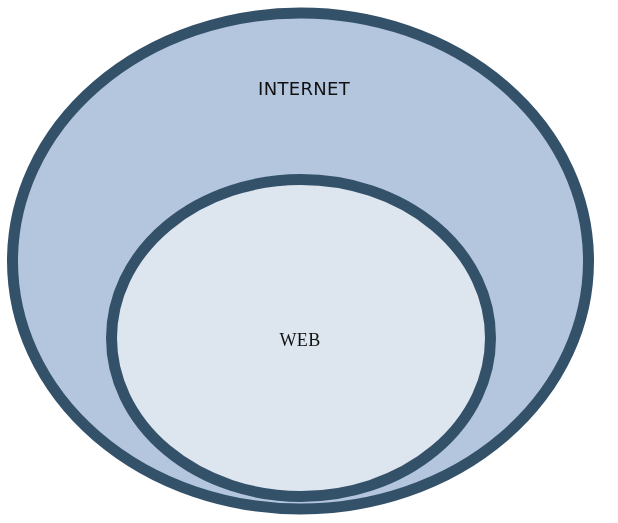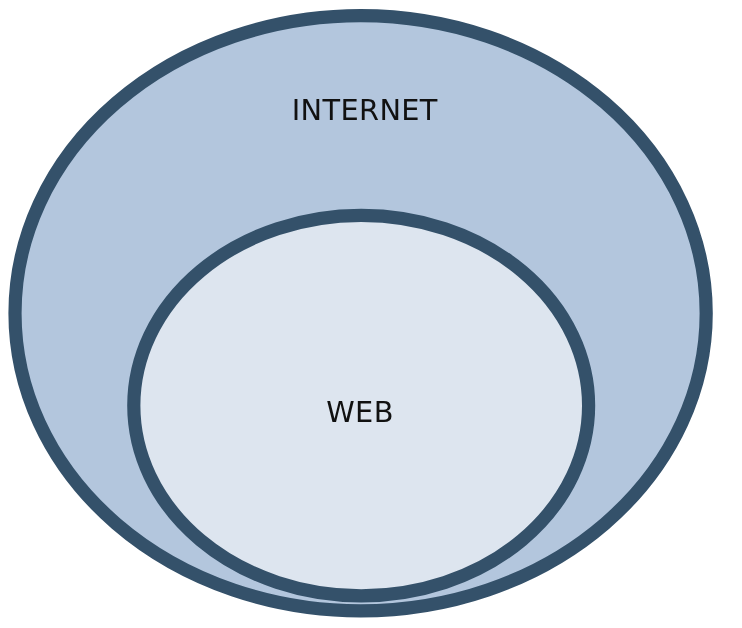--- a/index.html
+++ b/index.html
@@ -1,29 +1,29 @@
 <!DOCTYPE html>
 <html><head>
   <meta charset="utf-8">
   <style>
     html, body { margin: 0; padding: 0; background: #ffffff; }
     body { width: 618px; height: 523px; position: relative; overflow: hidden; }
     svg { position: absolute; left: 0; top: 0; }
     .label {
       position: absolute;
       font-family: "DejaVu Sans", "Liberation Sans", sans-serif;
-      font-size: 24px;
+      font-size: 18px;
       color: #111111;
       letter-spacing: 0.3px;
       transform: translateX(-50%);
       white-space: nowrap;
     }
   </style>
 </head>
 <body>
 
 <svg width="618" height="523" viewBox="0 0 618 523">
   <ellipse cx="300.5" cy="261" rx="288" ry="248" fill="#b3c6dd" stroke="#34516a" stroke-width="11"></ellipse>
   <ellipse cx="301" cy="338" rx="189.5" ry="158.5" fill="#dde5ef" stroke="#34516a" stroke-width="11"></ellipse>
 </svg>
 
 <div class="label" style="left:304px; top:78px;">INTERNET</div>
-<div class="label" style="left:300px; top:330px;">WEB</div>
+<div class="label" style="left:300px; top:330px;font-family:Liberation Serif, serif;">WEB</div>
 
 </body></html>

